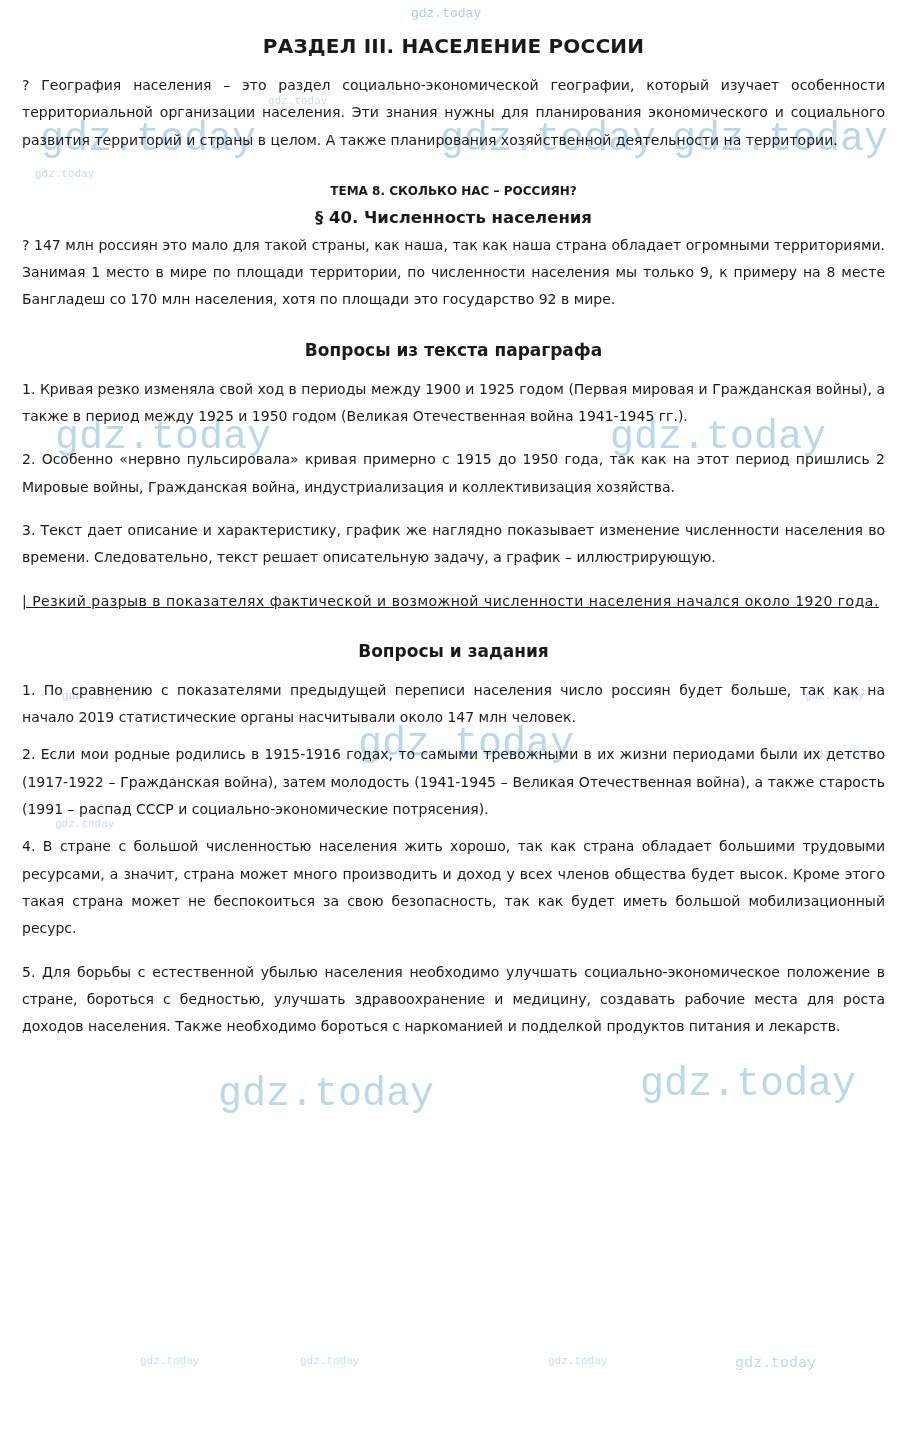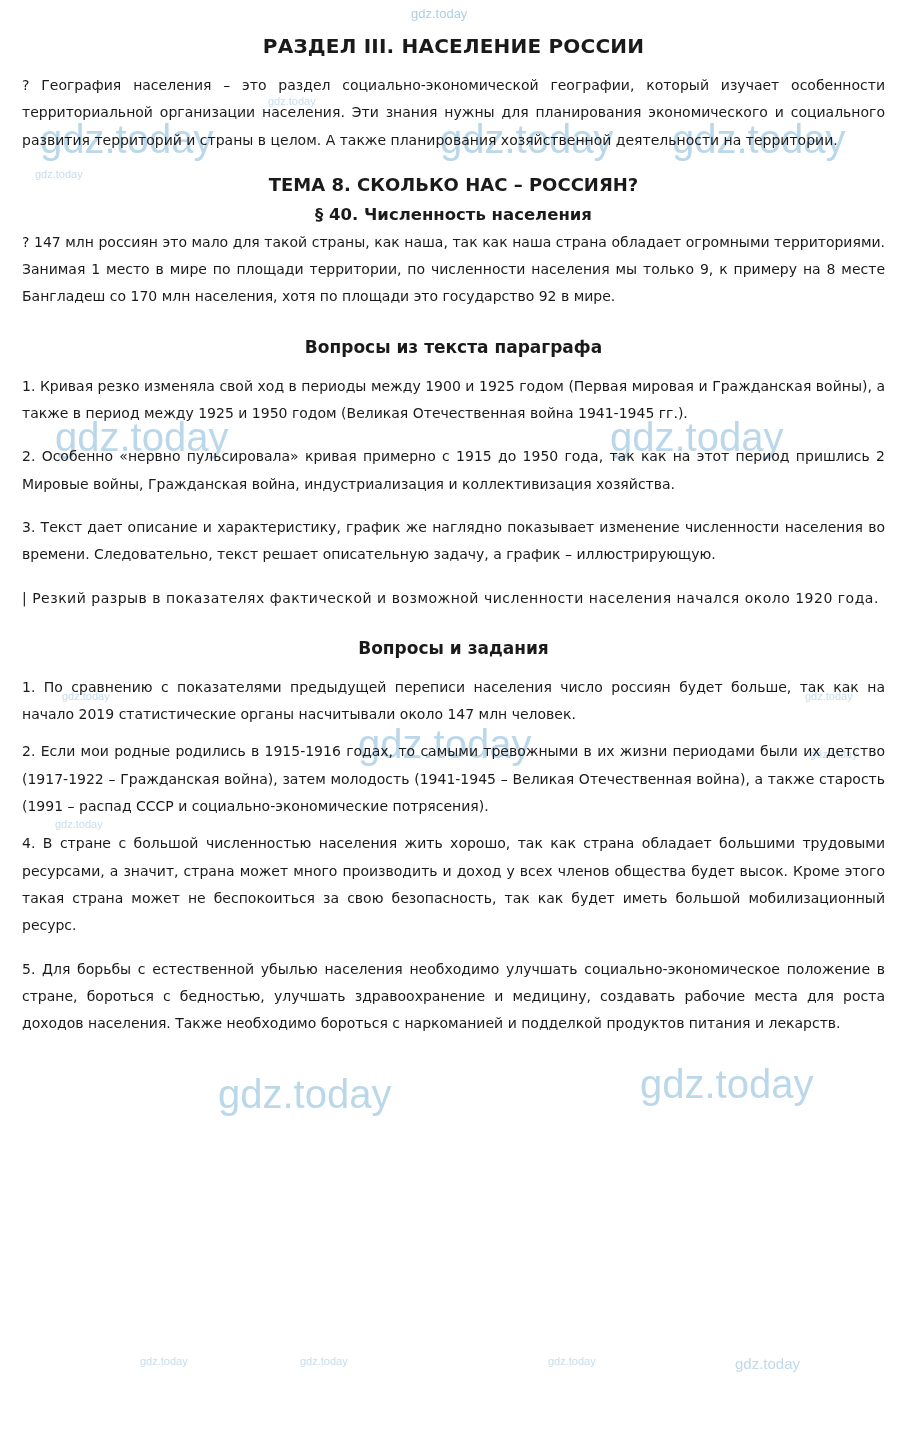--- a/index.html
+++ b/index.html
@@ -31,22 +31,22 @@
     font-weight: bold;
     margin: 0;
   }
   h1.section-title {
     font-size: 20px;
     letter-spacing: 0.2px;
     margin-top: 4px;
     margin-bottom: 14px;
   }
   h2.theme-title {
-    font-size: 18px;
-    margin-top: 20px;
+    font-size: 12px;
+    margin-top: 30px;
     margin-bottom: 10px;
   }
   h3.para-title {
     font-size: 16.5px;
     margin-top: 8px;
     margin-bottom: 5px;
   }
   .block-title {
     font-size: 17px;
     margin-top: 26px;
@@ -60,27 +60,28 @@
     text-justify: inter-word;
   }
   p.para.tight {
     margin-bottom: 10px;
   }
   p.para.q {
     margin-bottom: 16px;
   }
   .bar-start {
     letter-spacing: 0.5px;
+    text-decoration: underline;
   }
   
   .wm {
     position: absolute;
     z-index: 1;
     color: #b9d4e6;
-    font-family: Liberation Sans, sans-serif;
+    font-family: Liberation Mono, monospace;
     white-space: nowrap;
     pointer-events: none;
     opacity: 0.95;
   }
   .wm.small {
     font-size: 11px;
     color: #c3dbec;
   }
   .wm.big {
     font-size: 40px;

